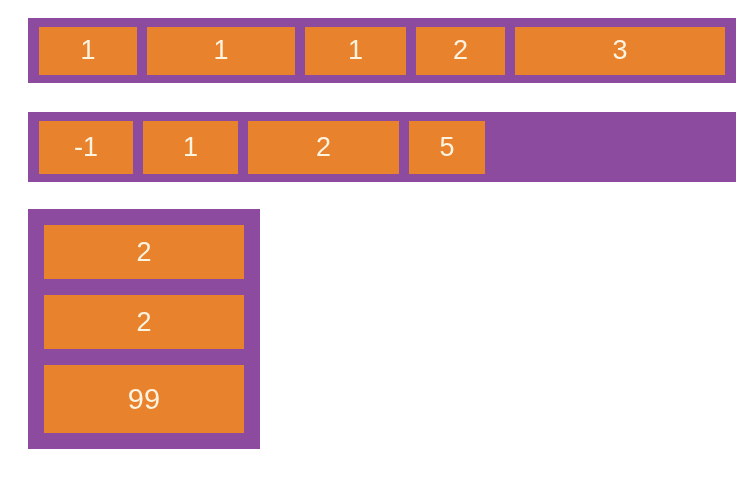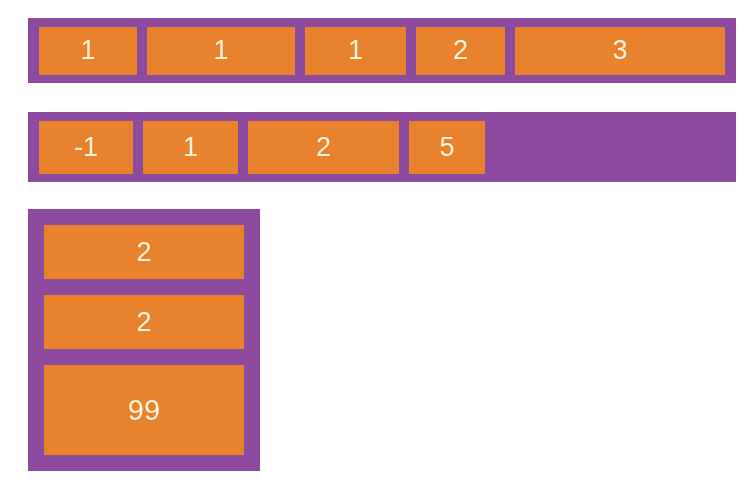--- a/index.html
+++ b/index.html
@@ -49,21 +49,21 @@
     align-items: center;
     justify-content: center;
     font-size: 27px;
     line-height: 1;
     flex: 0 0 auto;
   }
   .row-a .flex-item, .row-b .flex-item { margin: 5px; }
   .row-a .flex-item { height: 48px; }
   .row-b .flex-item { height: 53px; }
   .col-c .flex-item { margin: 8px; height: 54px; }
-  .col-c .flex-item.tall { height: 90px; font-size: 29px; }
+  .col-c .flex-item.tall { height: 68px; font-size: 29px; }
   .grow-fill { flex: 1 1 auto; }
 </style>
 </head>
 <body>
 
 <div class="canvas">
 
   <div class="flex-container row-a">
     <div class="flex-item" style="width:98px">1</div>
     <div class="flex-item" style="width:148px">1</div>

